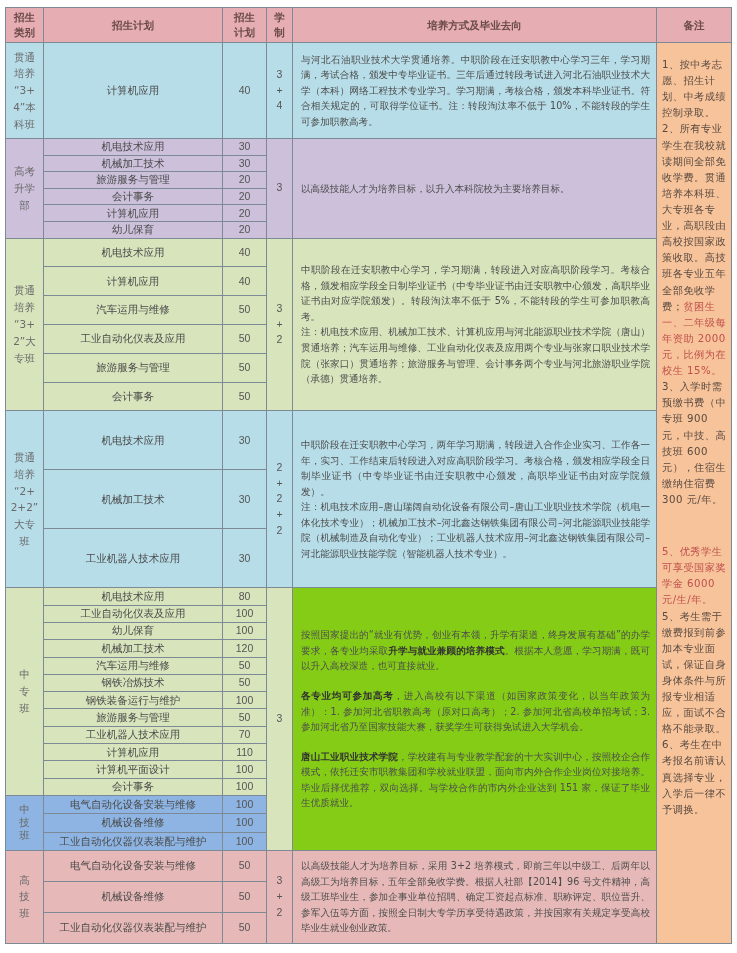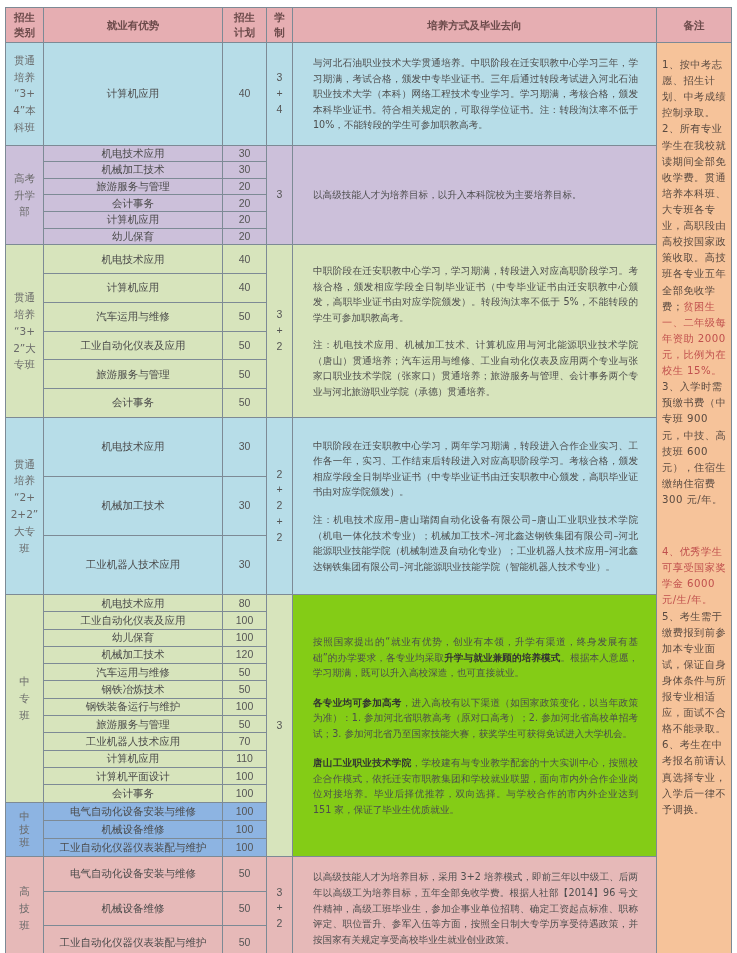--- a/index.html
+++ b/index.html
@@ -6,21 +6,21 @@
   body { width: 737px; height: 953px; position: relative; overflow: hidden;
          font-family: "DejaVu Sans", "Liberation Sans", sans-serif; color: #4a4a4a; }
   table { position: absolute; left: 5px; top: 7px; border-collapse: collapse; table-layout: fixed; width: 726px; }
   td, th { border: 1px solid #7d8a95; padding: 0; text-align: center; vertical-align: middle;
            font-size: 10.5px; line-height: 1.45; font-weight: normal; }
   th { background: #e6aeb2; color: #6b4a4a; font-weight: bold; height: 34px; font-size: 10.5px; line-height: 1.4; }
   .cat { color: #6a6a6a; font-size: 10.5px; line-height: 1.6; }
   .num, .yrs { color: #555; font-family: "Liberation Sans", sans-serif; }
   .yrs { line-height: 1.5; }
   .desc { text-align: left; padding: 0 6px 0 8px; font-size: 9.6px; line-height: 1.62; color: #4d4d4d; text-align: justify; }
-  .desc p { margin: 12px; }
+  .desc p { margin: 0; }
   .desc p + p.gap { margin-top: 14px; }
   .notes { background: #f6c39a; text-align: left; vertical-align: top; padding: 14px 0 0 5px;
            font-size: 10.2px; line-height: 1.58; color: #5a4a40; letter-spacing: 0.5px; }
   .notes .red { color: #c0504d; margin-top: 36px; }
   .notes p { margin: 0; }
   b.em { color: #333; font-weight: bold; }
 
   .blue { background: #b7dde8; }
   .purple { background: #ccc0da; }
   .green { background: #d7e4bc; }
@@ -36,42 +36,42 @@
     <col style="width:38px">
       <col style="width:179px">
       <col style="width:44px">
       <col style="width:26px">
       <col style="width:364px">
       <col style="width:75px">
   </colgroup>
   <thead>
     <tr>
       <th><span>招生</span><br><span>类别</span></th>
-      <th>就业有优势</th>
+      <th>招生计划</th>
       <th><span>招生</span><br><span>计划</span></th>
       <th><span>学</span><br><span>制</span></th>
       <th>培养方式及毕业去向</th>
       <th>备注</th>
     </tr>
   </thead>
   <tbody>
 
     <tr class="blue" style="height:96px">
       <td class="cat"><span class="lines">贯通<br>培养<br>“3+<br>4”本<br>科班</span></td>
       <td>计算机应用</td>
       <td class="num">40</td>
       <td class="yrs"><span class="lines">3<br>+<br>4</span></td>
       <td class="desc">
           <p>与河北石油职业技术大学贯通培养。中职阶段在迁安职教中心学习三年，学习期满，考试合格，颁发中专毕业证书。三年后通过转段考试进入河北石油职业技术大学（本科）网络工程技术专业学习。学习期满，考核合格，颁发本科毕业证书。符合相关规定的，可取得学位证书。注：转段淘汰率不低于 10%，不能转段的学生可参加职教高考。</p>
         </td>
       <td class="notes" rowspan="34">
         <p>1、按中考志愿、招生计划、中考成绩控制录取。</p>
         <p><span>2、所有专业学生在我校就读期间全部免收学费。贯通培养本科班、大专班各专业，高职段由高校按国家政策收取。高技班各专业五年全部免收学费；</span><span class="red">贫困生一、二年级每年资助 2000 元，比例为在校生 15%。</span></p>
         <p>3、入学时需预缴书费（中专班 900 元，中技、高技班 600 元），住宿生缴纳住宿费 300 元/年。</p>
-        <p class="red">4、优秀学生可享受国家奖学金 6000 元/生/年。</p>
+        <p class="red">5、优秀学生可享受国家奖学金 6000 元/生/年。</p>
         <p>5、考生需于缴费报到前参加本专业面试，保证自身身体条件与所报专业相适应，面试不合格不能录取。</p>
         <p>6、考生在中考报名前请认真选择专业，入学后一律不予调换。</p>
       </td>
     </tr>
 
     <tr class="purple" style="height:16.6px">
       <td class="cat" rowspan="6"><span class="lines">高考<br>升学<br>部</span></td>
       <td>机电技术应用</td>
       <td class="num">30</td>
       <td class="yrs" rowspan="6"><span class="lines">3</span></td>

